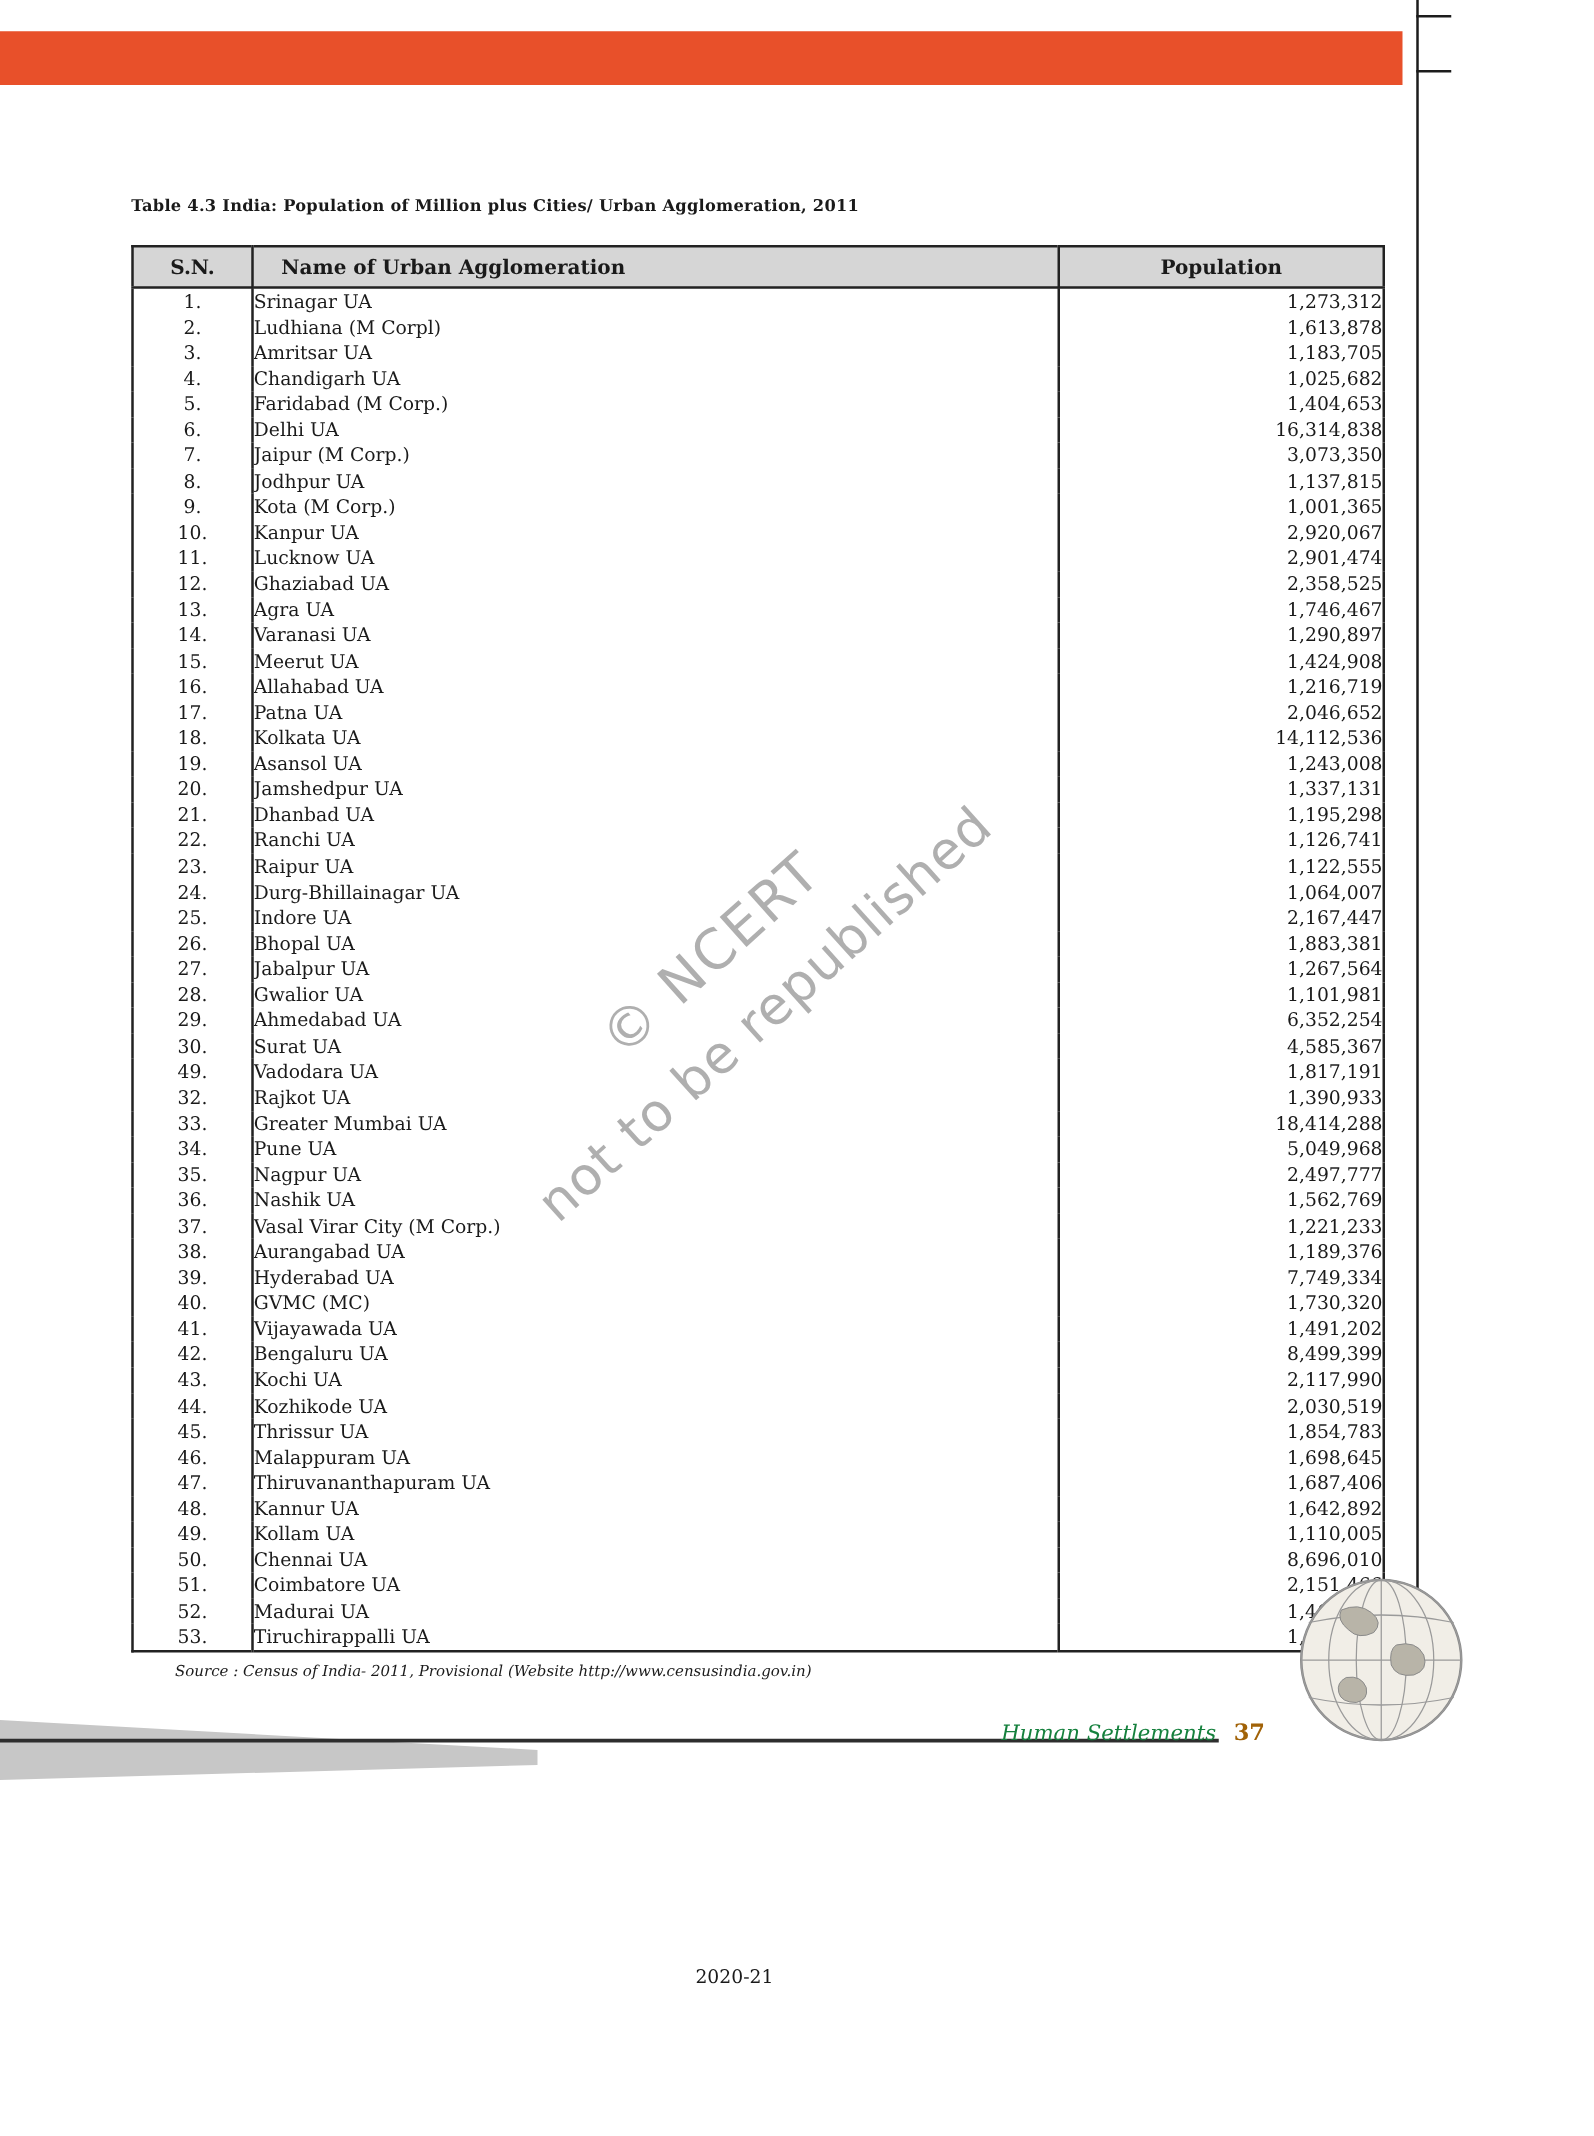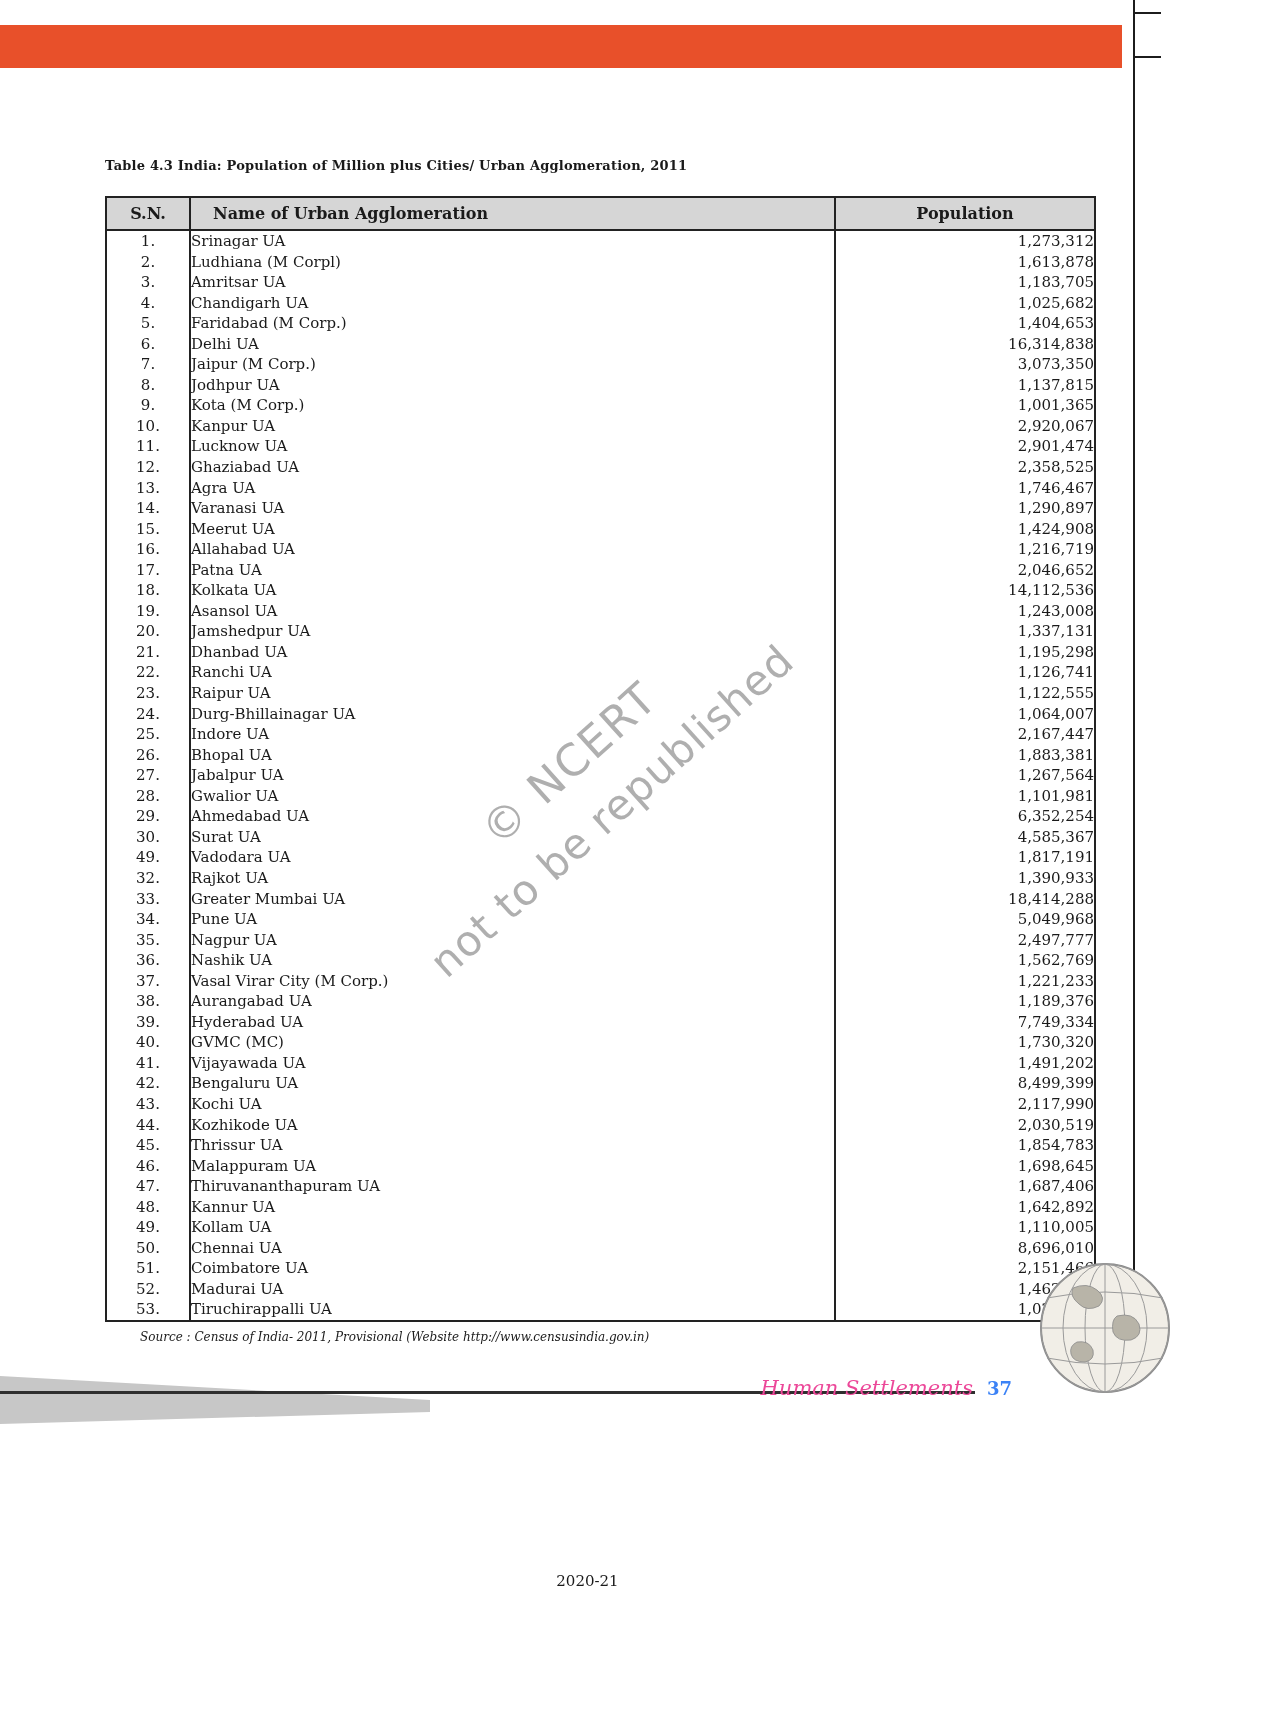--- a/index.html
+++ b/index.html
@@ -49,21 +49,21 @@
     table-layout: fixed;
     border: 2.5px solid #222;
   }
   .pop-table thead th {
     background: #d6d6d6;
     border-bottom: 2px solid #222;
     font-size: 16px;
     font-weight: bold;
     padding: 6px 0 6px 0;
   }
-  .th-sn   { width: 84px; text-align: center; border-right: 2px solid #222; }
+  .th-sn   { width: 96px; text-align: center; border-right: 2px solid #222; }
   .th-name { width: 645px; text-align: left; padding-left: 22px !important; border-right: 2px solid #222; }
   .th-pop  { width: 260px; text-align: center; }
 
   .pop-table tbody td {
     font-size: 15px;
     line-height: 20.55px;
     height: 20.55px;
     padding: 0;
     white-space: nowrap;
     overflow: hidden;
@@ -108,28 +108,28 @@
   }
   .footer-caption {
     position: absolute;
     left: 600px; top: 1376px;
     width: 412px;
     text-align: right;
     white-space: nowrap;
   }
   .footer-section {
     font-style: italic;
-    font-size: 21px;
-    color: #ec4899;
+    font-size: 17px;
+    color: #15803d;
     margin-right: 14px;
   }
   .footer-page-num {
     font-size: 18px;
     font-weight: bold;
-    color: #3b82f6;
+    color: #a16207;
   }
   .globe {
     position: absolute;
     left: 1025px; top: 1258px;
     width: 160px; height: 140px;
   }
   .year-label {
     position: absolute;
     left: 0; top: 1572px;
     width: 1175px;

